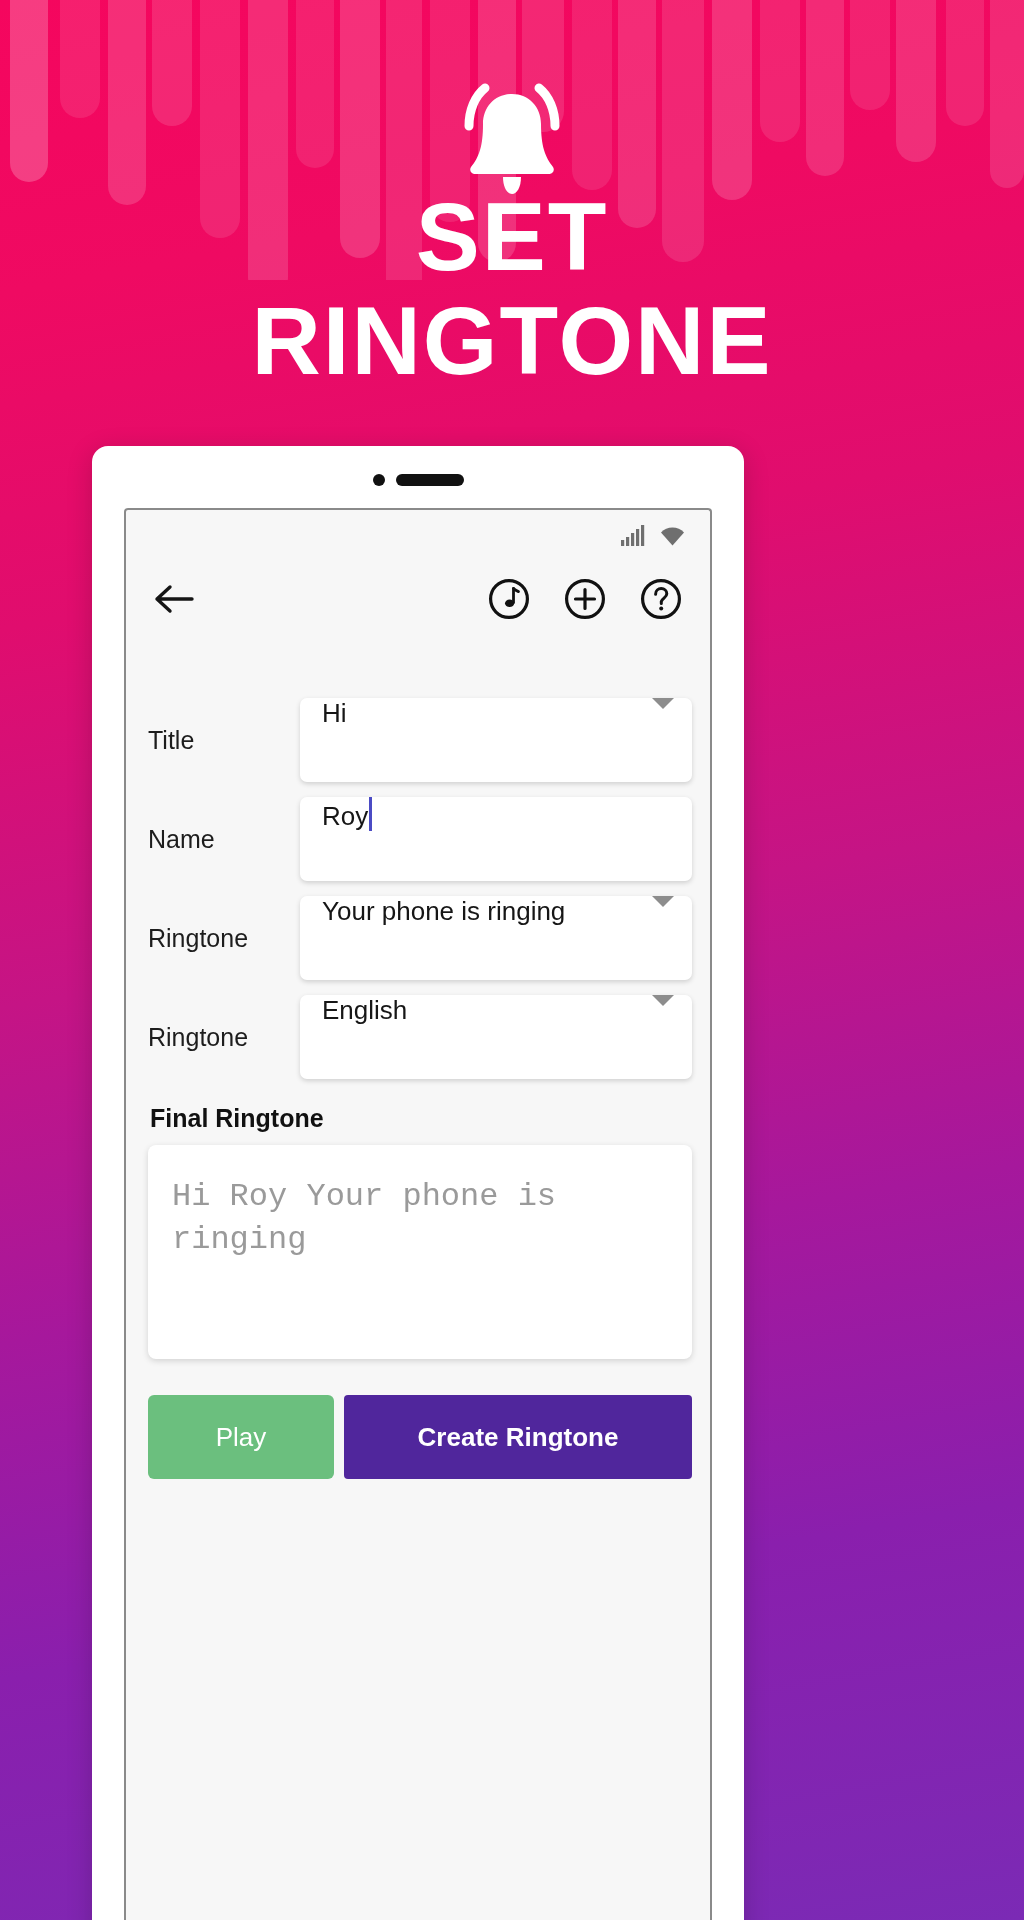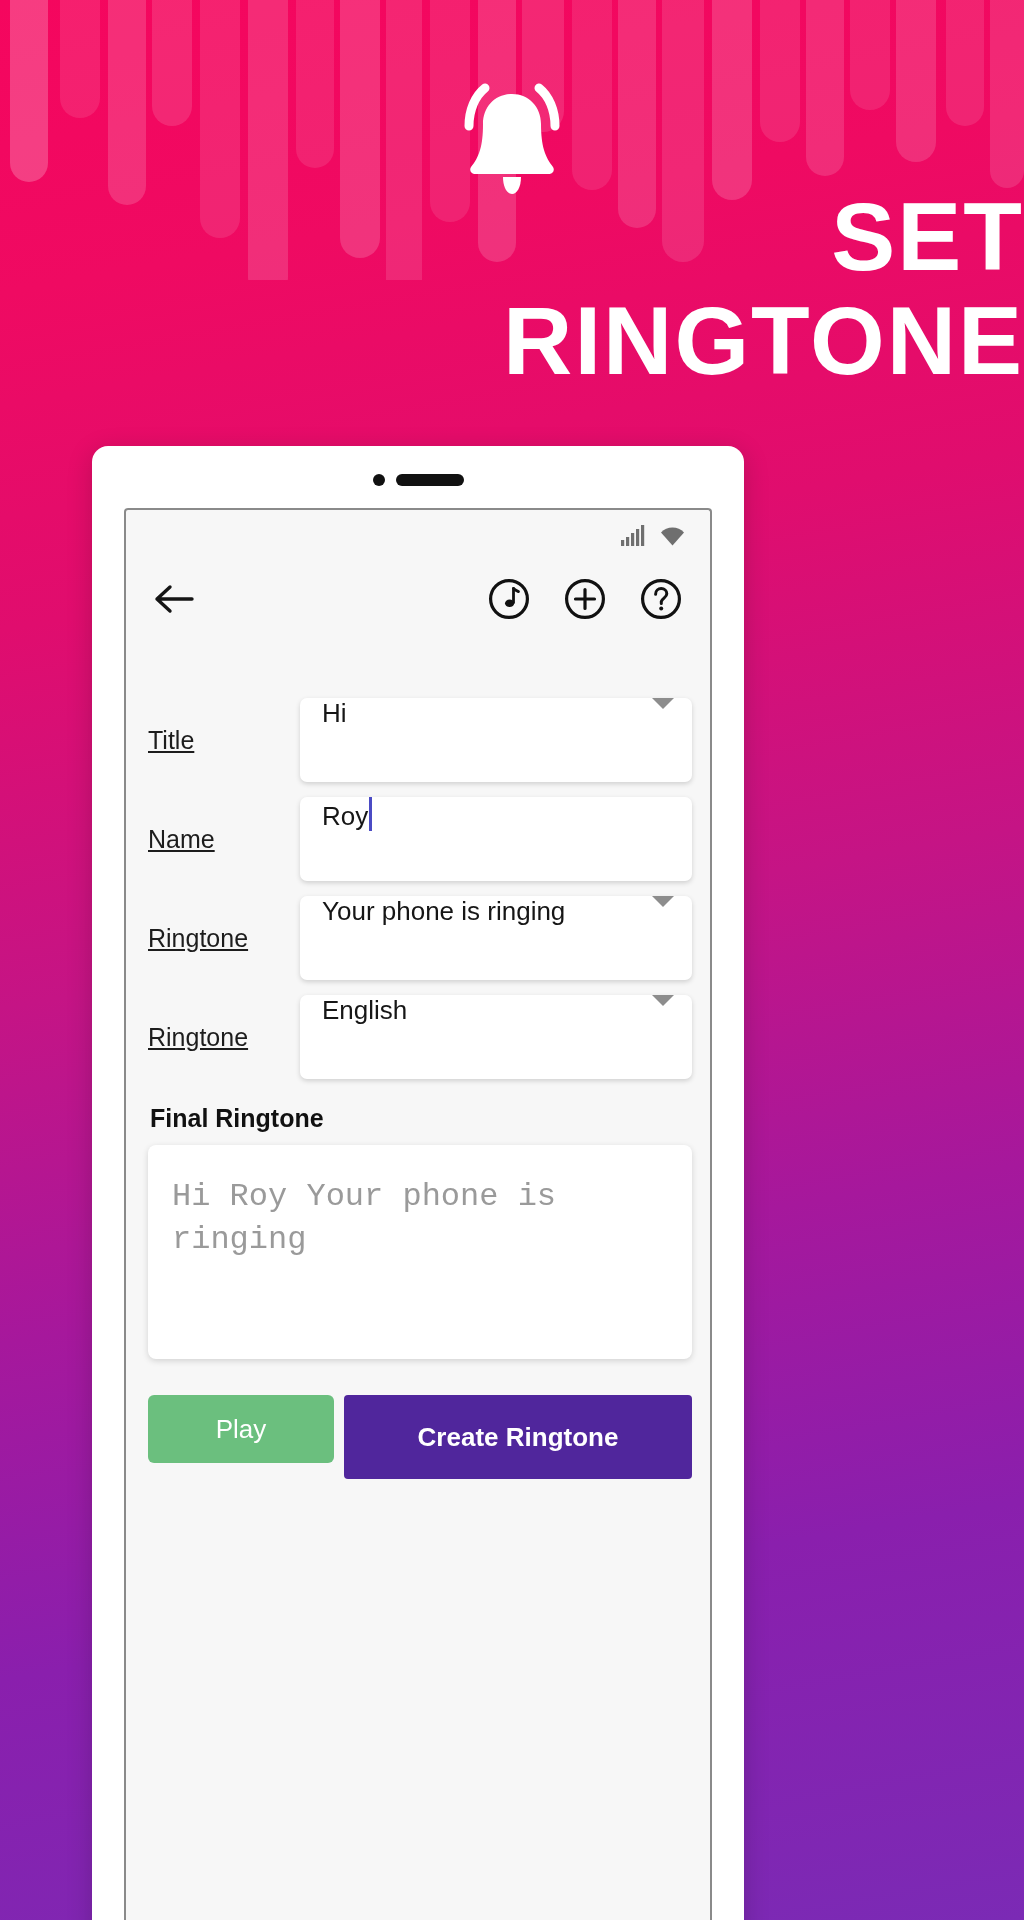--- a/index.html
+++ b/index.html
@@ -40,21 +40,21 @@
     position: absolute;
     top: 78px; left: 0; width: 1024px;
     display: flex; justify-content: center;
   }
   #bell-wrap svg { display: block; }
 
   
   #title {
     position: absolute;
     top: 185px; left: 0; width: 1024px;
-    text-align: right;
+    text-align: center;
     color: #ffffff;
     font-weight: 800;
     font-size: 96px;
     line-height: 1.08;
     letter-spacing: 2px;
   }
   #title .ln { display: block; }
 
   
   #phone {
@@ -110,21 +110,20 @@
   .row {
     display: flex; align-items: center;
     padding: 0 18px 0 22px;
     margin-bottom: 15px;
   }
   .row .lbl {
     width: 152px;
     font-size: 25px;
     color: #1d1d1d;
     font-weight: 400;
-    text-decoration: underline;
   }
   .ctl {
     flex: 1;
     background: #fff;
     border-radius: 7px;
     box-shadow: 0 2px 5px rgba(0,0,0,.16);
     height: 84px;
     display: flex; align-items: flex-start;
     padding: 0 18px 0 22px;
     position: relative;
@@ -172,21 +171,21 @@
     font-family: Liberation Mono, monospace;
   }
 
   
   #btnrow {
     display: flex;
     gap: 10px;
     padding: 36px 18px 0 22px;
   }
   #btn-play {
-    width: 186px; height: 68px;
+    width: 186px; height: 84px;
     background: #6bbf7e;
     border-radius: 6px;
     color: #ffffff;
     font-size: 26px;
     display: flex; align-items: center; justify-content: center;
     border: none;
     font-family: "Liberation Sans", sans-serif;
   }
   #btn-create {
     flex: 1; height: 84px;

